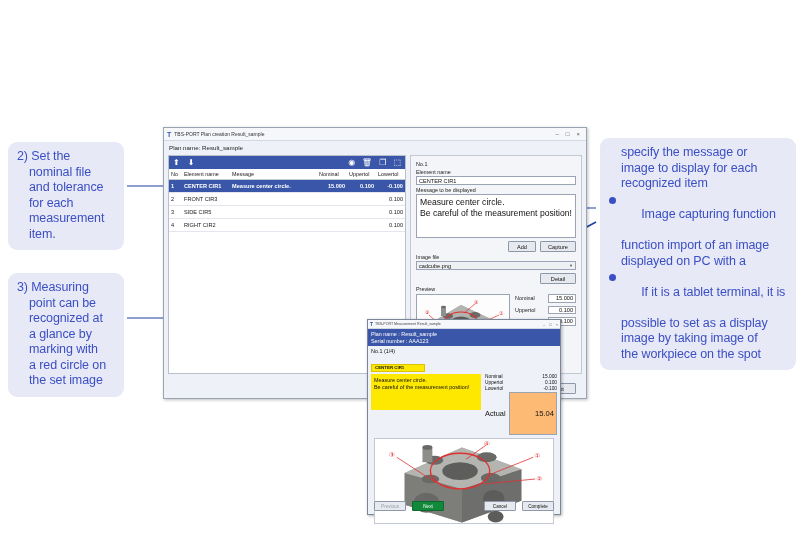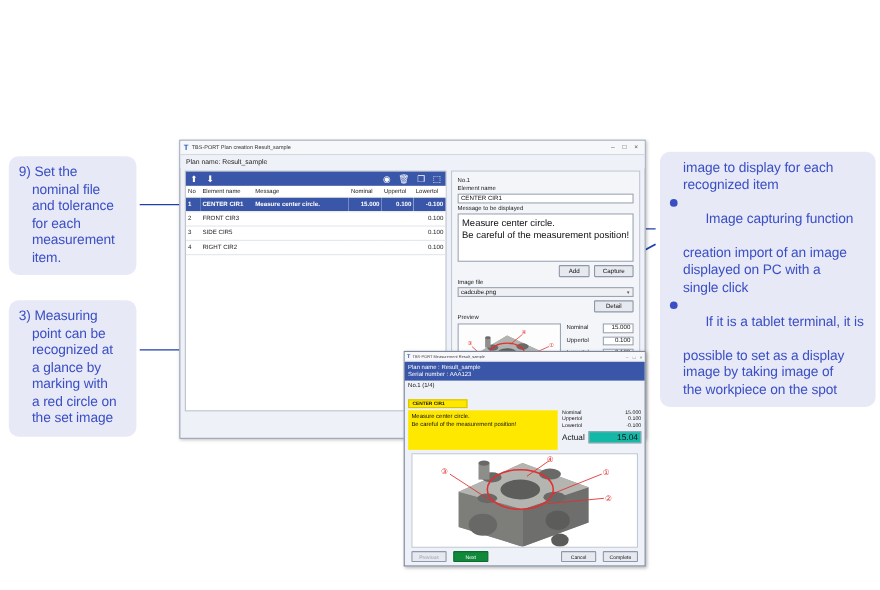--- a/index.html
+++ b/index.html
@@ -142,21 +142,21 @@
     display:flex; align-items:center; justify-content:flex-end;
     gap:8px; padding-right:28px; box-sizing:border-box;
   }
   .fbtn {
     background:#e6e9ef; border:1px solid #8e98a8; font-size:6px;
     color:#111; width:34px; text-align:center; padding:2px 0; border-radius:1px;
   }
 
   
   #popup {
-    position:absolute; left:203px; top:191px; width:220px; height:196px;
+    position:absolute; left:203px; top:191px; width:194px; height:196px;
     background:#eef1f7; border:1px solid #7b8799;
     box-shadow:1px 1px 3px rgba(0,0,0,0.3); box-sizing:border-box;
   }
   .pop-title {
     height:9px; background:#f6f7fa; border-bottom:1px solid #d4d8e0;
     display:flex; align-items:center; padding:0 2px; box-sizing:border-box;
   }
   .pop-title .ic { color:#2b57b5; font-size:5px; font-weight:bold; margin-right:2px;}
   .pop-title .tt { font-size:3.6px; color:#444; flex:1; white-space:nowrap; overflow:hidden;}
   .pop-title .bb { font-size:4px; color:#666; margin-left:4px; }
@@ -173,22 +173,22 @@
   .pop-body { display:flex; padding:0 3px; gap:4px; }
   .yellowbox {
     background:#ffe800; flex:1; font-size:5.4px; color:#111;
     line-height:7px; padding:3px; box-sizing:border-box; height:36px;
   }
   .popvals { width:72px; }
   .pvrow { display:flex; justify-content:space-between; font-size:4.8px; color:#111; margin-bottom:1px;}
   .actualrow { display:flex; align-items:center; margin-top:1.5px; }
   .actualrow .alb { font-size:7.4px; color:#111; font-weight:normal; margin-right:3px;}
   .actualrow .avv {
-    flex:1; background:#14b8a6; border:1px solid #9aa4b4; font-size:7.6px;
-    text-align:right; padding:0 2px; color:#111;
+    flex:1; background:#fdba74; border:1px solid #9aa4b4; font-size:7.6px;
+    text-align:right; padding:16px 2px; color:#111;
   }
   .pop-img {
     margin:3px 6px 0 6px; height:84px; background:#fff;
     border:1px solid #c3c9d4; position:relative; overflow:hidden;
   }
   .pop-footer {
     position:absolute; left:0; right:0; bottom:0; height:16px;
     display:flex; align-items:center; padding:0 6px; box-sizing:border-box;
   }
   .pbtn {
@@ -208,48 +208,48 @@
 <div id="root">
 
   <svg class="leadsvg">
     <line x1="127" y1="186" x2="205" y2="186" stroke="#1f3fa8" stroke-width="1.2"></line>
     <line x1="127" y1="318" x2="218" y2="318" stroke="#1f3fa8" stroke-width="1.2"></line>
     <line x1="596" y1="208" x2="560" y2="208" stroke="#1f3fa8" stroke-width="1.2"></line>
     <line x1="596" y1="222" x2="455" y2="298" stroke="#1f3fa8" stroke-width="1.6"></line>
   </svg>
 
   <div class="callout" id="callout1">
-    <span class="ln">9) Set the</span>
+    <span class="ln">2) Set the</span>
     <span class="hang">nominal file</span>
     <span class="hang">and tolerance</span>
     <span class="hang">for each</span>
     <span class="hang">measurement</span>
     <span class="hang">item.</span>
   </div>
 
   <div class="callout" id="callout3">
     <span class="ln">3) Measuring</span>
     <span class="hang">point can be</span>
     <span class="hang">recognized at</span>
     <span class="hang">a glance by</span>
     <span class="hang">marking with</span>
     <span class="hang">a red circle on</span>
     <span class="hang">the set image</span>
   </div>
 
   <div class="callout" id="callout2">
+    <span class="hang">specify the message or</span>
     <span class="hang">image to display for each</span>
     <span class="hang">recognized item</span>
 
     <span class="bullet-row">
       <span class="dot"></span><span>Image capturing function</span>
     </span>
-    <span class="hang">creation import of an image</span>
+    <span class="hang">function import of an image</span>
     <span class="hang">displayed on PC with a</span>
-    <span class="hang">single click</span>
 
     <span class="bullet-row">
       <span class="dot"></span><span>If it is a tablet terminal, it is</span>
     </span>
     <span class="hang">possible to set as a display</span>
     <span class="hang">image by taking image of</span>
     <span class="hang">the workpiece on the spot</span>
   </div>
 
   <div id="appwin">

